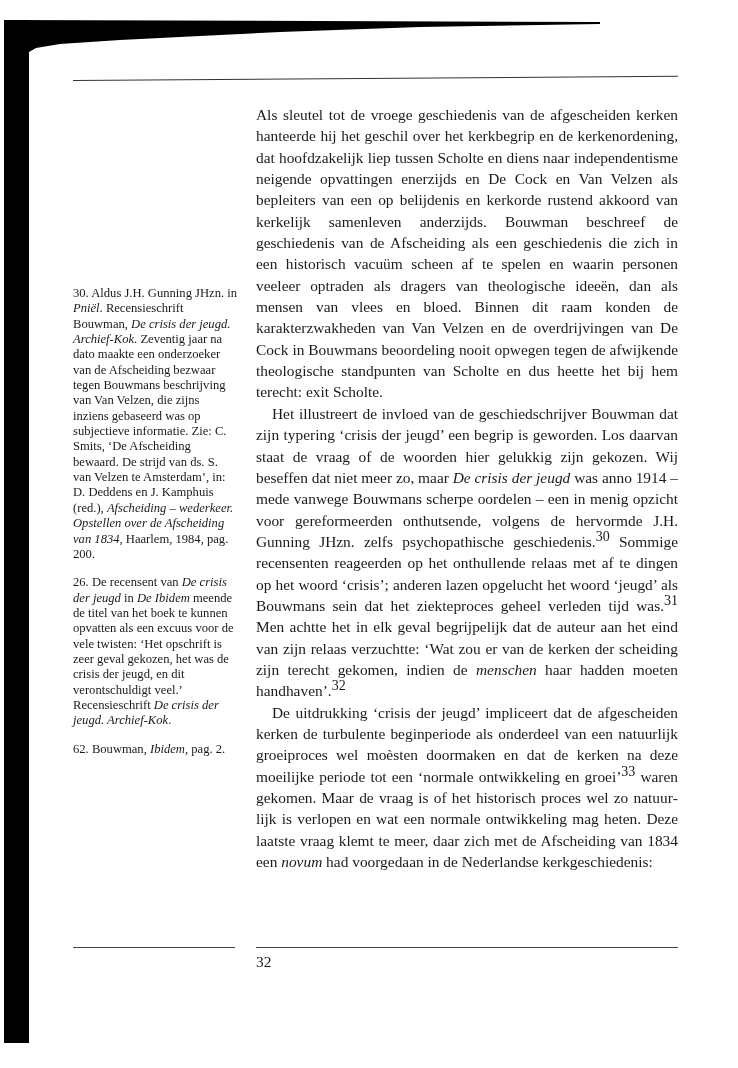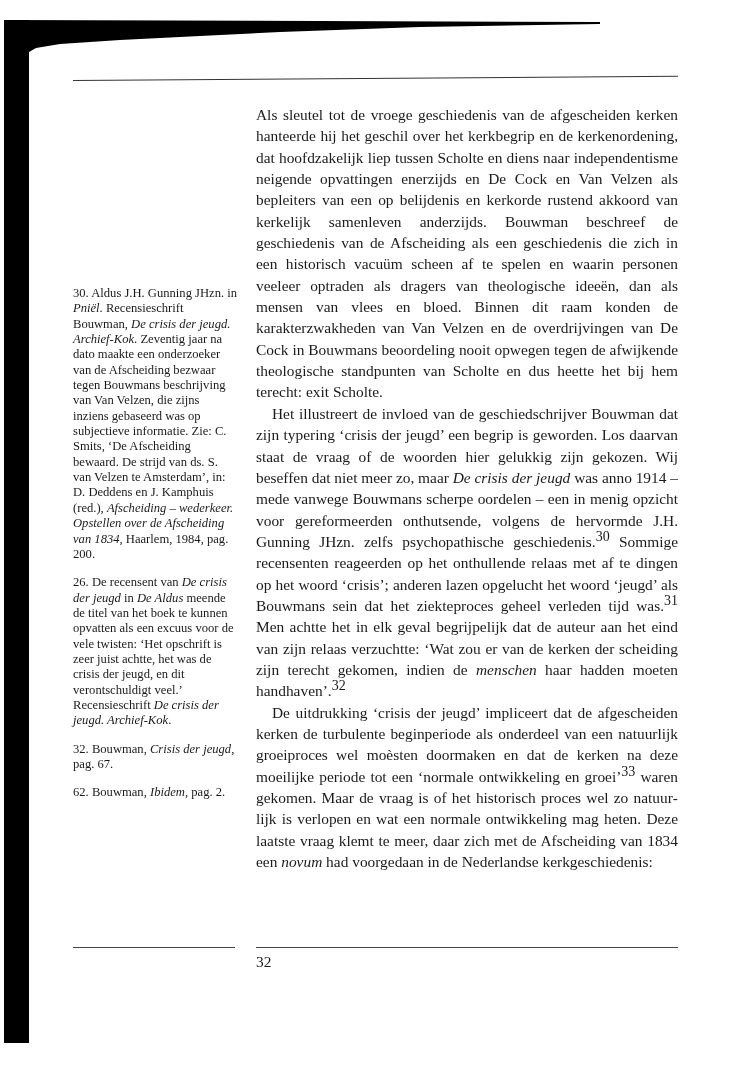--- a/index.html
+++ b/index.html
@@ -46,22 +46,21 @@
 
 <svg class="scan-band-top" viewBox="0 0 738 60" preserveAspectRatio="none">
   <polygon points="4,20 600,22 600,24 420,27 280,32 200,36 120,40 60,44 36,48 29,52 29,60 4,60" fill="#000"></polygon>
 </svg>
 <div class="scan-bar-left"></div>
 
 <div class="rule-top"></div>
 
 <div class="notes">
   <p class="note"><span>30. Aldus J.H. Gunning JHzn. in </span><i>Pniël</i><span>. Recensie­schrift Bouwman, </span><i>De crisis der jeugd. Archief-Kok</i><span>. Zeventig jaar na dato maakte een onderzoeker van de Afscheiding bezwaar tegen Bouwmans beschrij­ving van Van Velzen, die zijns inziens gebaseerd was op subjectieve informatie. Zie: C. Smits, ‘De Afschei­ding bewaard. De strijd van ds. S. van Velzen te Amsterdam’, in: D. Deddens en J. Kamphuis (red.), </span><i>Afscheiding – wederkeer. Opstellen over de Afscheiding van 1834</i><span>, Haarlem, 1984, pag. 200.</span></p>
-  <p class="note"><span>26. De recensent van </span><i>De crisis der jeugd</i><span> in </span><i>De Aldus</i><span> meende de titel van het boek te kunnen opvatten als een excuus voor de vele twisten: ‘Het opschrift is zeer juist achtte, het was de crisis der jeugd, en dit verontschuldigt veel.’ Recensieschrift </span><i>De crisis der jeugd. Archief-Kok</i><span>.</span></p>
-  <p class="note"><span>32. Bouwman, </span><i>Crisis der jeugd</i><span>, pag. 67.</span></p>
+  <p class="note"><span>26. De recensent van </span><i>De crisis der jeugd</i><span> in </span><i>De Ibidem</i><span> meende de titel van het boek te kunnen opvatten als een excuus voor de vele twisten: ‘Het opschrift is zeer geval gekozen, het was de crisis der jeugd, en dit verontschuldigt veel.’ Recensieschrift </span><i>De crisis der jeugd. Archief-Kok</i><span>.</span></p>
   <p class="note"><span>62. Bouwman, </span><i>Ibidem</i><span>, pag. 2.</span></p>
 </div>
 
 <div class="main">
   <p>Als sleutel tot de vroege geschiedenis van de afgescheiden kerken hanteerde hij het geschil over het kerkbegrip en de kerken­ordening, dat hoofdzakelijk liep tussen Scholte en diens naar independentisme neigende opvattingen enerzijds en De Cock en Van Velzen als bepleiters van een op belijdenis en kerkorde rus­tend akkoord van kerkelijk samenleven anderzijds. Bouwman be­schreef de geschiedenis van de Afscheiding als een geschiedenis die zich in een historisch vacuüm scheen af te spelen en waarin personen veeleer optraden als dragers van theologische ideeën, dan als mensen van vlees en bloed. Binnen dit raam konden de karakterzwakheden van Van Velzen en de overdrijvingen van De Cock in Bouwmans beoordeling nooit opwegen tegen de afwij­kende theologische standpunten van Scholte en dus heette het bij hem terecht: exit Scholte.</p>
   <p class="indent"><span>Het illustreert de invloed van de geschiedschrijver Bouwman dat zijn typering ‘crisis der jeugd’ een begrip is geworden. Los daarvan staat de vraag of de woorden hier gelukkig zijn gekozen. Wij beseffen dat niet meer zo, maar </span><i>De crisis der jeugd</i><span> was anno 1914 – mede vanwege Bouwmans scherpe oordelen – een in me­nig opzicht voor gereformeerden onthutsende, volgens de her­vormde J.H. Gunning JHzn. zelfs psychopathische geschiedenis.</span><sup>30</sup><span> Sommige recensenten reageerden op het onthullende relaas met af te dingen op het woord ‘crisis’; anderen lazen opgelucht het woord ‘jeugd’ als Bouwmans sein dat het ziekteproces geheel verleden tijd was.</span><sup>31</sup><span> Men achtte het in elk geval begrijpelijk dat de auteur aan het eind van zijn relaas verzuchtte: ‘Wat zou er van de kerken der scheiding zijn terecht gekomen, indien de </span><i>menschen</i><span> haar hadden moeten handhaven’.</span><sup>32</sup></p>
   <p class="indent"><span>De uitdrukking ‘crisis der jeugd’ impliceert dat de afgescheiden kerken de turbulente beginperiode als onderdeel van een natuurlijk groeiproces wel moèsten doormaken en dat de kerken na deze moeilijke periode tot een ‘normale ontwikkeling en groei’</span><sup>33</sup><span> waren gekomen. Maar de vraag is of het historisch proces wel zo natuur­lijk is verlopen en wat een normale ontwikkeling mag heten. Deze laatste vraag klemt te meer, daar zich met de Afscheiding van 1834 een </span><i>novum</i><span> had voorgedaan in de Nederlandse kerkgeschiedenis:</span></p>
 </div>
 
 <div class="rule-bottom-left"></div>

